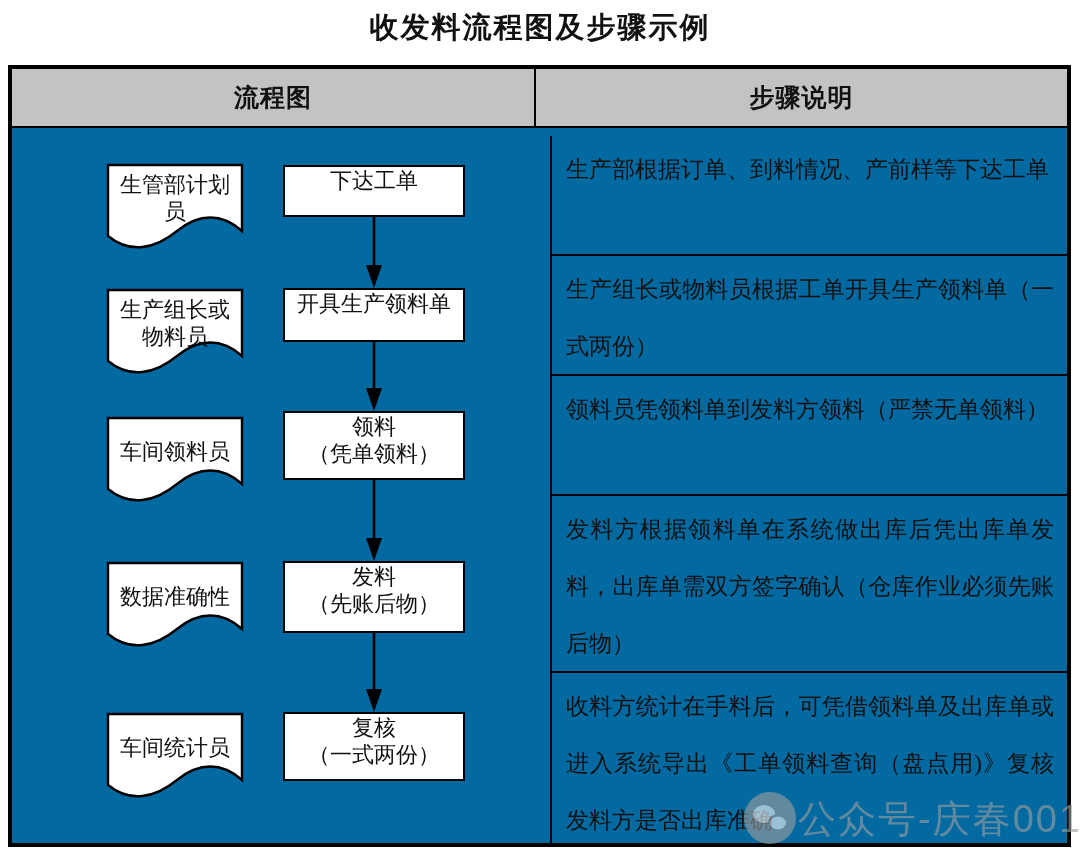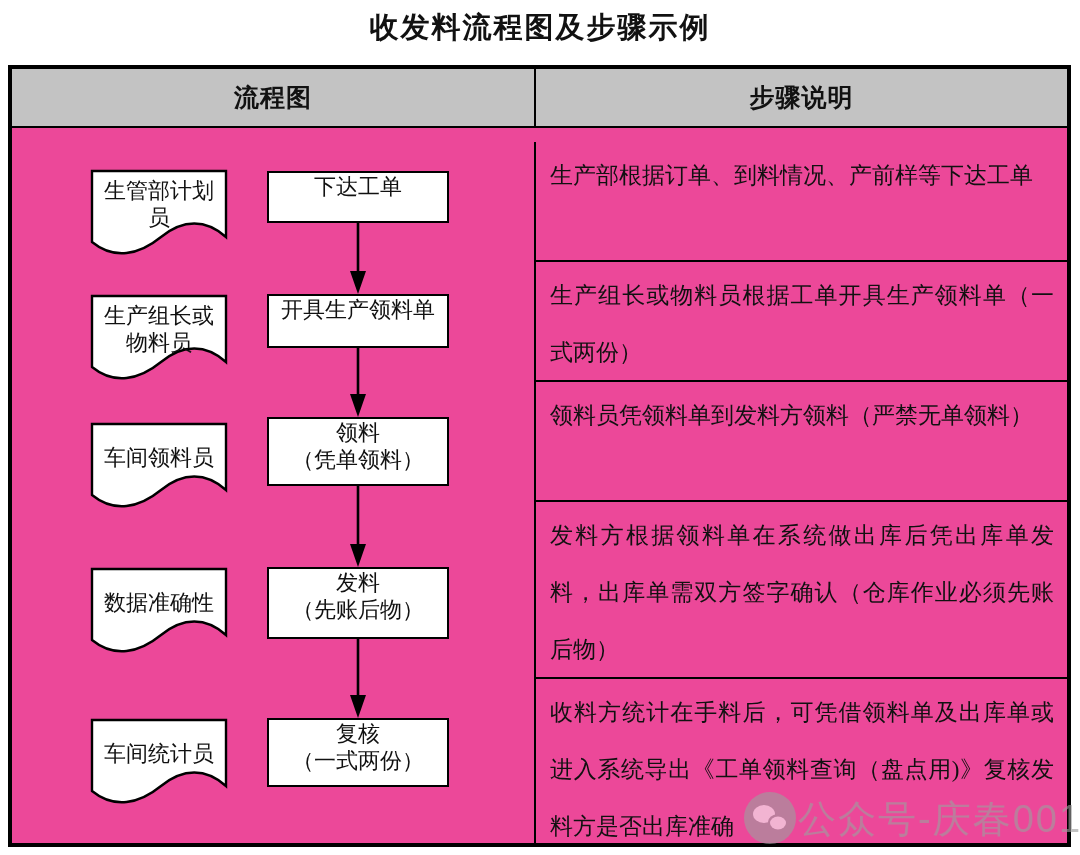--- a/index.html
+++ b/index.html
@@ -20,44 +20,45 @@
     font-size: 29px;
     font-weight: bold;
     color: #111;
     letter-spacing: 2px;
   }
   .main-table {
     position: absolute;
     left: 8px; top: 65px;
     width: 1063px; height: 782px;
     border: 4px solid #000;
-    background: #ec4899;
+    background: #0369a1;
   }
   .thead {
     position: absolute;
     left: 0; top: 0;
     width: 100%; height: 59px;
     background: #c3c3c3;
     border-bottom: 2px solid #000;
     display: flex;
   }
   .th {
     display: flex; align-items: center; justify-content: center;
     font-weight: bold;
     font-size: 25px;
     color: #111;
     letter-spacing: 1px;
   }
   .th-flow { width: 524px; border-right: 2px solid #000; }
   .th-steps { flex: 1; }
   .tbody {
     position: absolute;
-    left: 0; top: 73px;
+    left: 0; top: 67px;
     width: 100%; bottom: 0;
     display: flex;
+    padding-left: 16px;
   }
   .flow-cell {
     position: relative;
     width: 524px;
     border-right: 2px solid #000;
   }
   .steps-cell { flex: 1; display: flex; flex-direction: column; }
   .step-row {
     padding: 5px 13px 0 14px;
     font-size: 23px;

